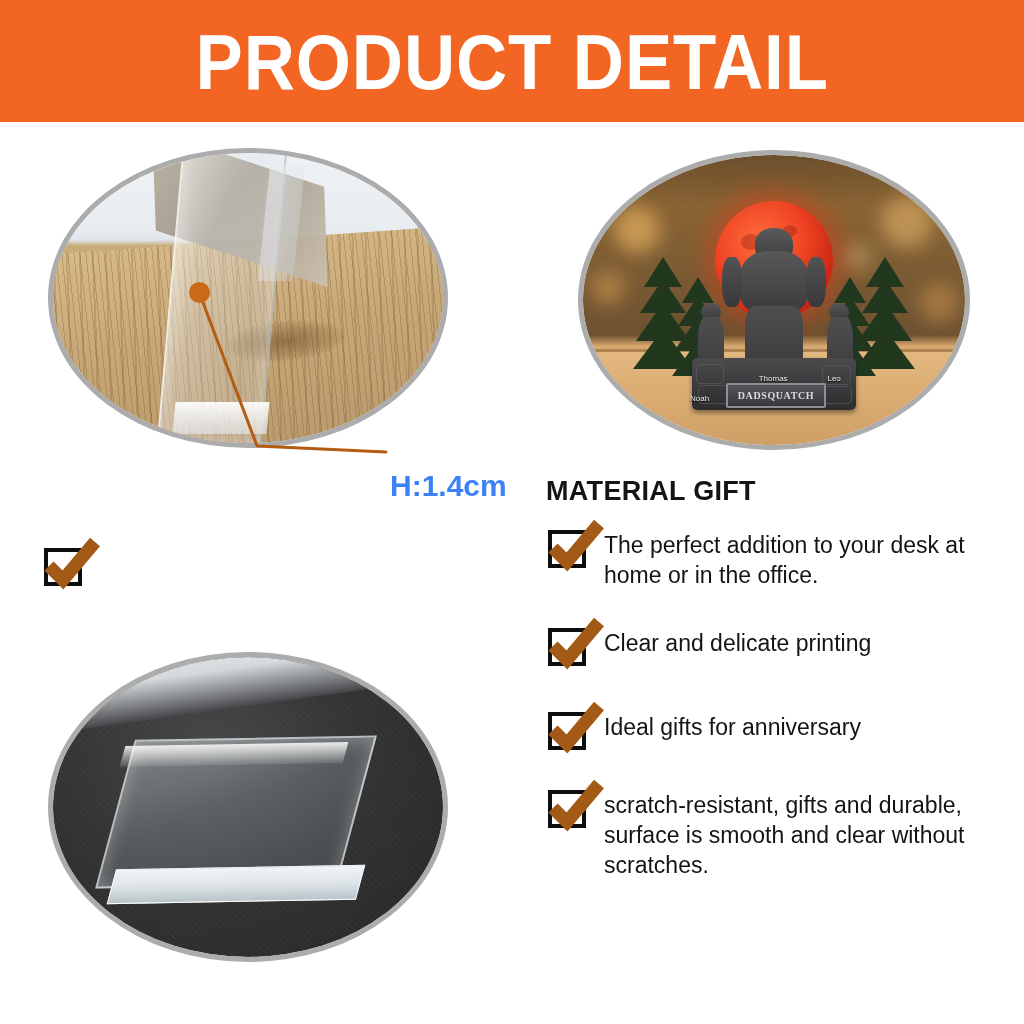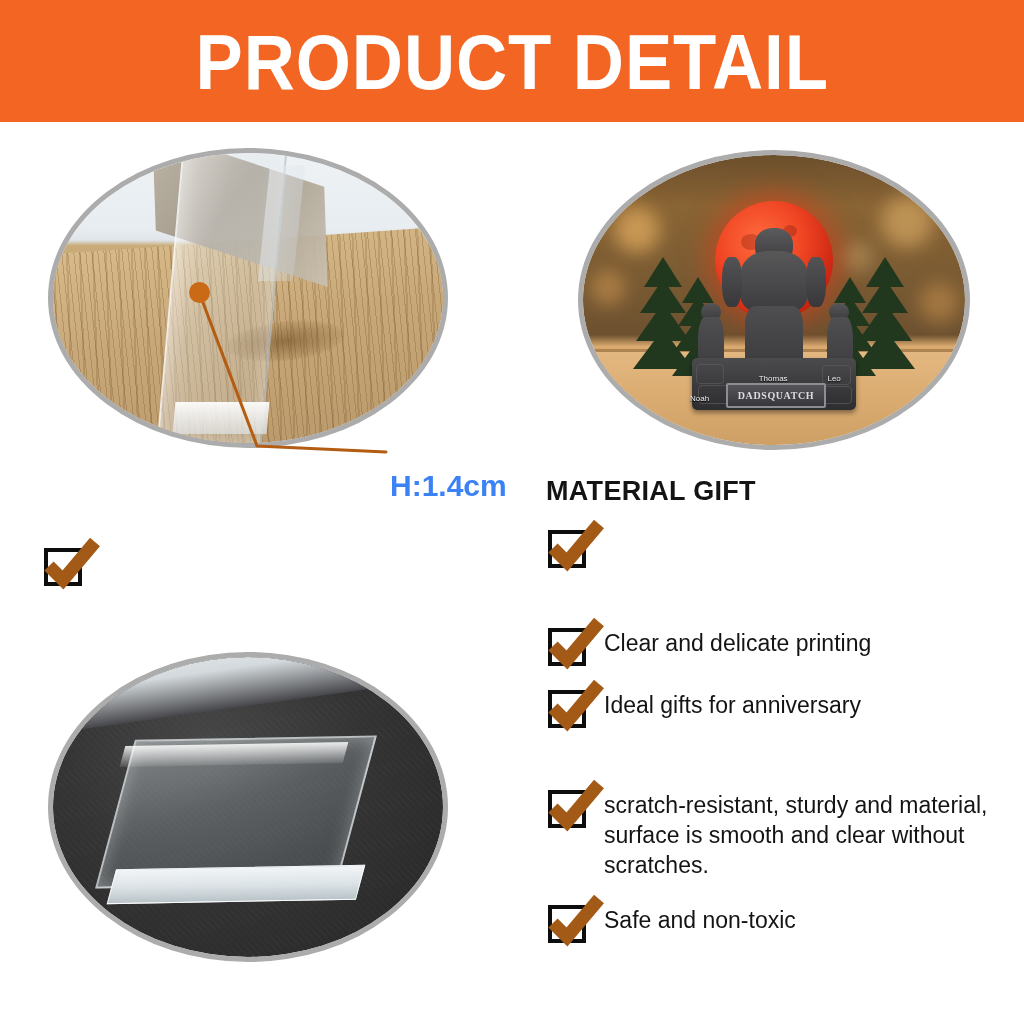--- a/index.html
+++ b/index.html
@@ -158,21 +158,21 @@
   }
   .check-text{
     margin-left:18px;
     font-size:23px;line-height:30px;color:#141414;
     font-family:"Liberation Sans","DejaVu Sans",sans-serif;
     font-weight:400;
   }
   #item-acrylic-0{left:44px;top:548px;width:470px;}
   #item-gift-0{left:548px;top:530px;width:450px;}
   #item-gift-1{left:548px;top:628px;width:450px;}
-  #item-gift-2{left:548px;top:690px;width:450px;}
+  #item-gift-2{left:548px;top:712px;width:450px;}
   #item-gift-3{left:548px;top:790px;width:455px;}
   #item-gift-4{left:548px;top:905px;width:450px;}
 </style>
 </head>
 <body>
 
 <div class="page">
 
   <div class="banner">
     <div class="banner-title">PRODUCT DETAIL</div>
@@ -300,20 +300,21 @@
   </div>
 
   <div class="section-head" id="head-gift">MATERIAL GIFT</div>
 
   <div class="check-item" id="item-gift-0">
     <div class="checkbox">
       <svg class="tick" viewBox="0 0 58 58">
         <path d="M6 30 L20 44 L52 6" fill="none" stroke="#A35A17" stroke-width="13" stroke-linecap="butt" stroke-linejoin="miter"></path>
       </svg>
     </div>
+    <div class="check-text">The perfect addition to your desk at home or in the office.</div>
   </div>
 
   <div class="check-item" id="item-gift-1">
     <div class="checkbox">
       <svg class="tick" viewBox="0 0 58 58">
         <path d="M6 30 L20 44 L52 6" fill="none" stroke="#A35A17" stroke-width="13" stroke-linecap="butt" stroke-linejoin="miter"></path>
       </svg>
     </div>
     <div class="check-text">Clear and delicate printing</div>
   </div>
@@ -326,25 +327,17 @@
     </div>
     <div class="check-text">Ideal gifts for anniversary</div>
   </div>
 
   <div class="check-item" id="item-gift-3">
     <div class="checkbox">
       <svg class="tick" viewBox="0 0 58 58">
         <path d="M6 30 L20 44 L52 6" fill="none" stroke="#A35A17" stroke-width="13" stroke-linecap="butt" stroke-linejoin="miter"></path>
       </svg>
     </div>
-    <div class="check-text">scratch-resistant, sturdy and material, surface is smooth and clear without scratches.</div>
-  </div>
-
-  <div class="check-item" id="item-gift-4">
-    <div class="checkbox">
-      <svg class="tick" viewBox="0 0 58 58">
-        <path d="M6 30 L20 44 L52 6" fill="none" stroke="#A35A17" stroke-width="13" stroke-linecap="butt" stroke-linejoin="miter"></path>
-      </svg>
-    </div>
-    <div class="check-text">Safe and non-toxic</div>
-  </div>
+    <div class="check-text">scratch-resistant, gifts and durable, surface is smooth and clear without scratches.</div>
+  </div>
+
 
 </div>
 
 </body></html>

